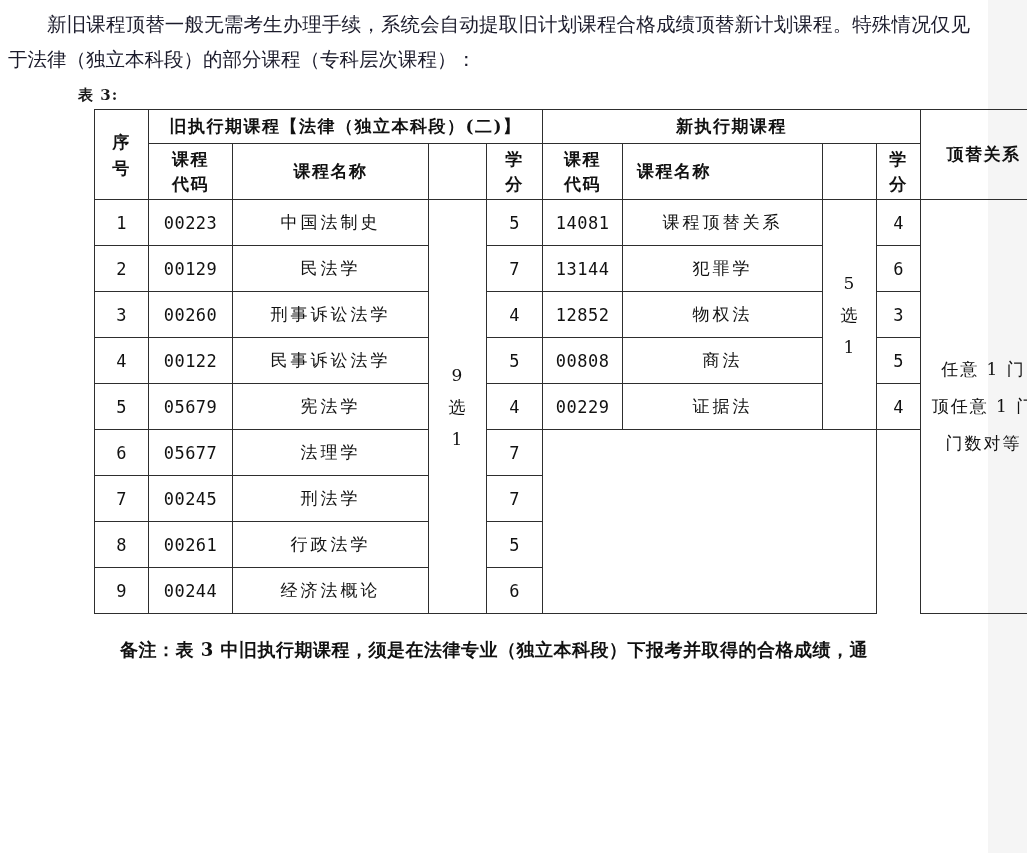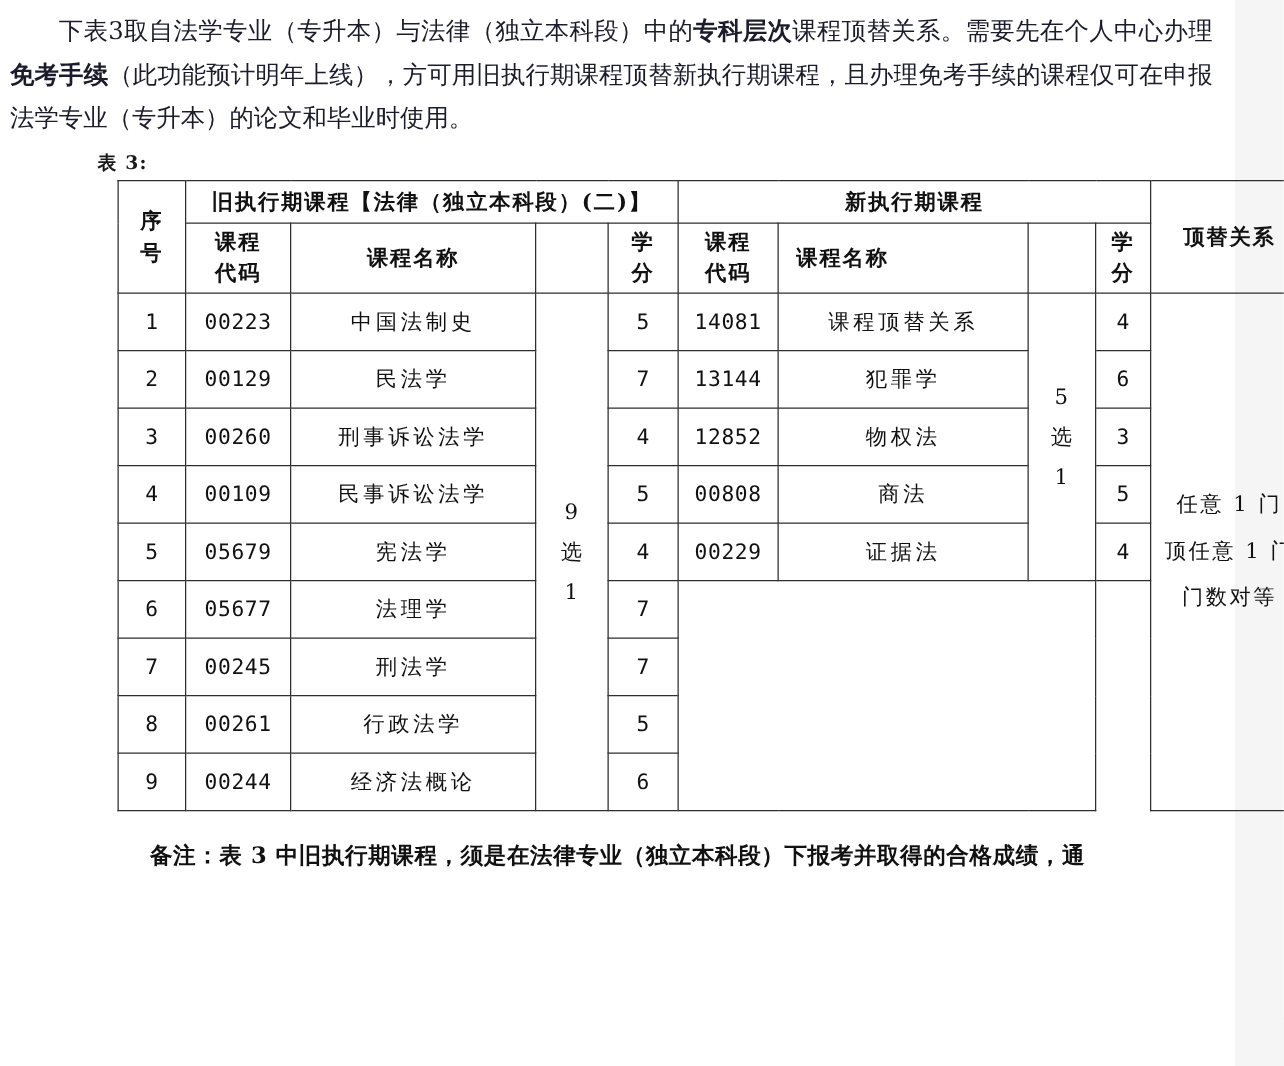--- a/index.html
+++ b/index.html
@@ -142,21 +142,21 @@
 </style>
 </head>
 <body>
 
 <div class="page-margin-strip"></div>
 
 <div class="page">
 
   <div class="prose">
     <p class="clipped-top">新旧课程顶替一般无需考生办理手续</p>
-    <p><span>下表3取自法学专业（专升本）与法律（独立本科段）中的</span><span class="b">专科层次</span><span>课程顶替关系。需要先在个人中心办理</span><span class="b">免考手续</span><span>（此功能预计明年上线），方可用旧执行期课程顶替新执行期课程，且办理免考手续的课程仅可在申报法学专业（专升本）的论文和毕业时使用。</span></p>
+    <p><span>新旧课程顶替一般无需考生办理手续，系统会自动提取旧计划课程合格成绩顶替新计划课程。特殊情况仅见于法律（独立本科段）的部分课程（专科层次课程）：</span></p>
   </div>
 
   <div class="table-caption">表 3:</div>
 
   <div class="table-wrap">
     <table class="t3">
       <colgroup>
         <col class="c-seq">
           <col class="c-oldcode">
           <col class="c-oldname">
@@ -253,21 +253,21 @@
           <td class="code">00260</td>
           <td class="name">刑事诉讼法学</td>
           <td class="credit">4</td>
           <td class="code">12852</td>
           <td class="name">物权法</td>
           <td class="credit">3</td>
         </tr>
 
         <tr class="body-row">
           <td class="seq">4</td>
-          <td class="code">00109</td>
+          <td class="code">00122</td>
           <td class="name">民事诉讼法学</td>
           <td class="credit">5</td>
           <td class="code">00808</td>
           <td class="name">商法</td>
           <td class="credit">5</td>
         </tr>
 
         <tr class="body-row">
           <td class="seq">5</td>
           <td class="code">05679</td>

